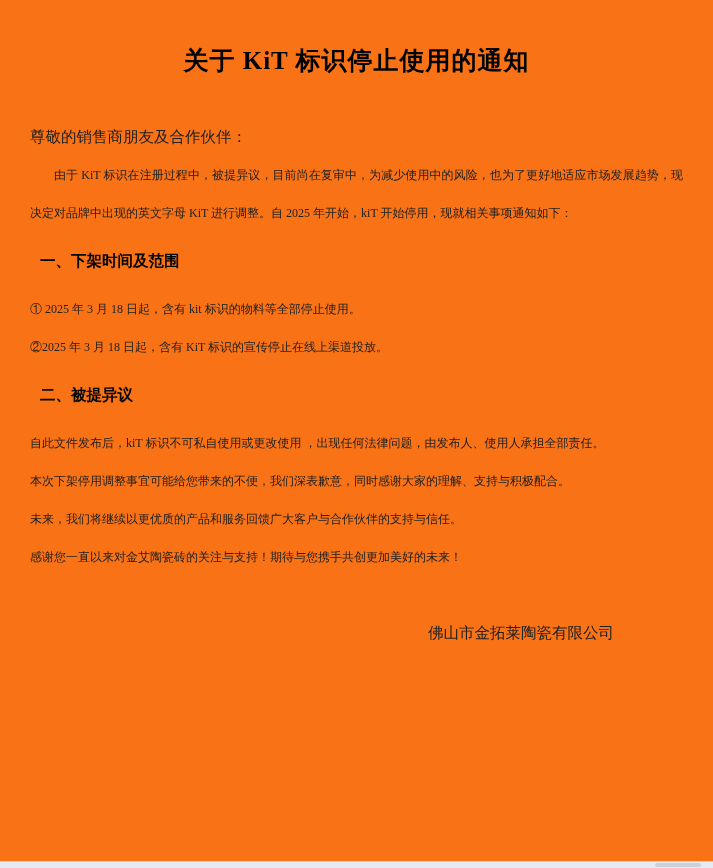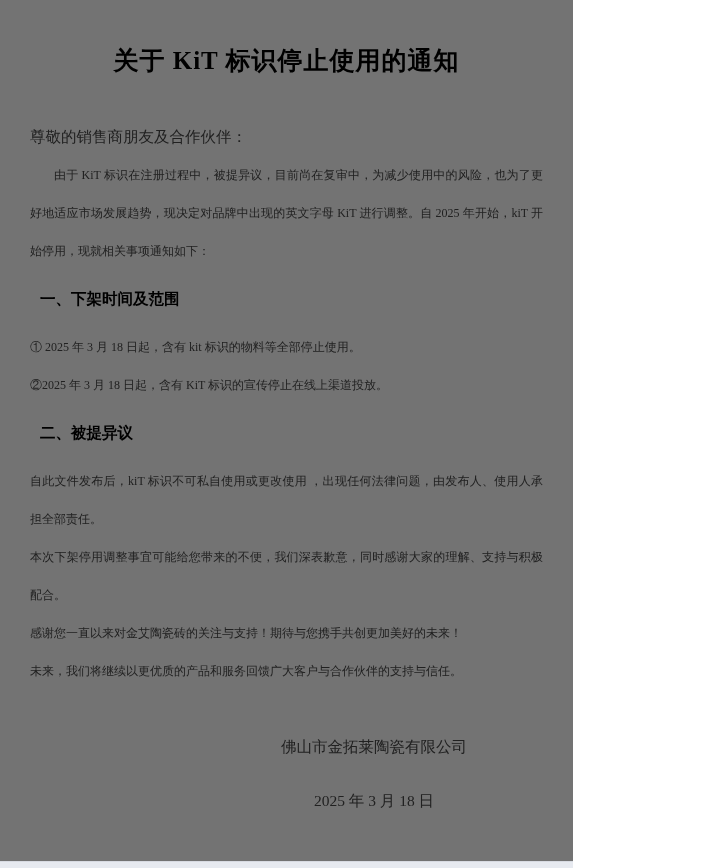--- a/index.html
+++ b/index.html
@@ -2,23 +2,23 @@
 <html><head>
 <meta charset="utf-8">
 <style>
   html, body {
     margin: 0;
     padding: 0;
     background: #ffffff;
   }
   .page {
     position: relative;
-    width: 573px;
+    width: 713px;
     height: 868px;
-    background: #737373;
+    background: #f97316;
     overflow: hidden;
     font-family: "Liberation Serif", "DejaVu Serif", serif;
     color: #212121;
   }
   .content {
     padding: 44px 30px 0 30px;
   }
   .doc-title {
     margin: 0;
     font-family: "Liberation Serif", "DejaVu Serif", serif;
@@ -51,21 +51,21 @@
     font-size: 15.5px;
     line-height: 38px;
     color: #000000;
   }
   .signature {
     margin: 38px 60px 0 auto;
     width: fit-content;
     text-align: center;
   }
   .signature p {
-    margin: 16px;
+    margin: 9px;
     font-size: 15.5px;
     line-height: 38px;
     white-space: nowrap;
   }
   .bottom-bar {
     position: absolute;
     left: 0;
     right: 0;
     bottom: 0;
     height: 6px;
@@ -99,27 +99,26 @@
     <p class="line">① 2025 年 3 月 18 日起，含有 kit 标识的物料等全部停止使用。</p>
 
     <p class="line">②2025 年 3 月 18 日起，含有 KiT 标识的宣传停止在线上渠道投放。</p>
 
     <h2 class="heading">二、被提异议</h2>
 
     <p class="line">自此文件发布后，kiT 标识不可私自使用或更改使用 ，出现任何法律问题，由发布人、使用人承担全部责任。</p>
 
     <p class="line">本次下架停用调整事宜可能给您带来的不便，我们深表歉意，同时感谢大家的理解、支持与积极配合。</p>
 
+    <p class="line">未来，我们将继续以更优质的产品和服务回馈广大客户与合作伙伴的支持与信任。</p>
+
     <p class="line">感谢您一直以来对金艾陶瓷砖的关注与支持！期待与您携手共创更加美好的未来！</p>
-
-    <p class="line">未来，我们将继续以更优质的产品和服务回馈广大客户与合作伙伴的支持与信任。</p>
 
     <div class="signature">
       <p>佛山市金拓莱陶瓷有限公司</p>
-      <p>2025 年 3 月 18 日</p>
     </div>
 
   </div>
 
   <div class="bottom-bar">
     <div class="thumb"></div>
   </div>
 </div>
 
 </body></html>

